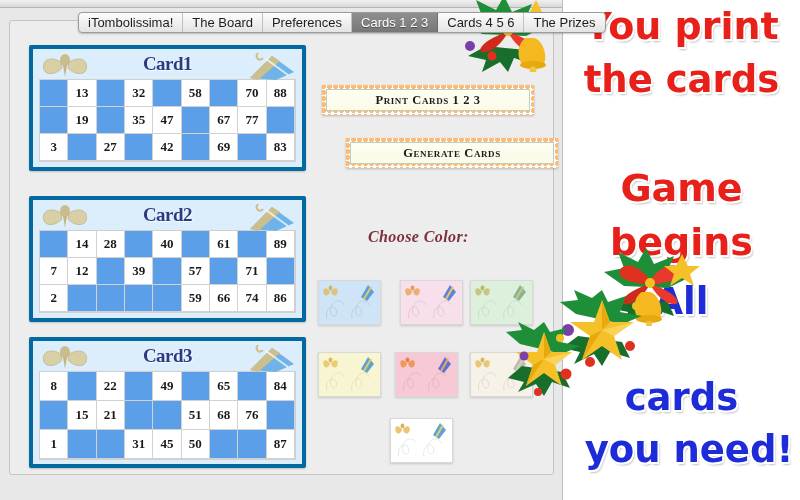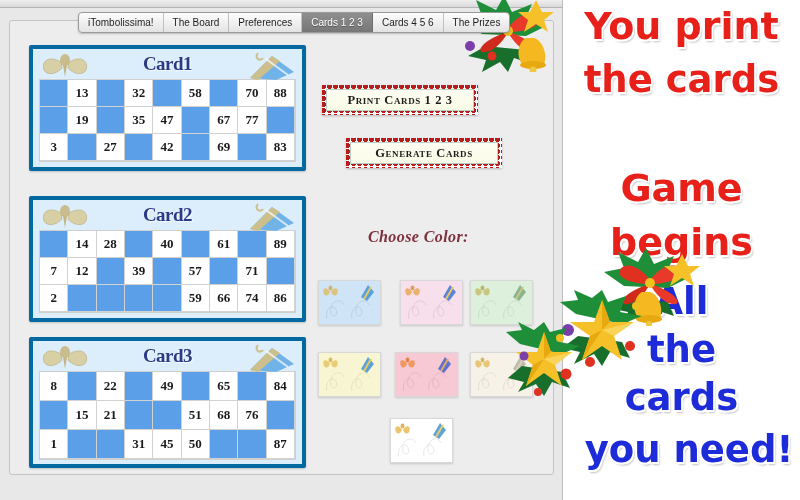--- a/index.html
+++ b/index.html
@@ -37,21 +37,21 @@
     background:linear-gradient(#fdfdfd,#e3e3e3);
     border:1px solid #9a9a9a;
     border-radius:4px;
     box-shadow:0 1px 2px rgba(0,0,0,.22);
     overflow:hidden;
     z-index:30;
   }
   .tab {
     display:flex; align-items:center; justify-content:center;
     padding:0 9px;
-    font-size:10px; color:#1d1d1d;
+    font-size:13px; color:#1d1d1d;
     border-right:1px solid #c0c0c0;
     white-space:nowrap;
     background:transparent;
   }
   .tab:last-child { border-right:none; }
   .tab.active {
     background:linear-gradient(#8f8f8f,#777777);
     color:#ffffff;
     text-shadow:0 1px 0 rgba(0,0,0,.35);
     border-right:1px solid #6e6e6e;
@@ -100,22 +100,22 @@
     font-size:13px; font-weight:bold; color:#1a1a1a;
     background:#ffffff;
     border-right:1px solid #d2d2d2;
     border-bottom:1px solid #d2d2d2;
   }
   .cell.filled { background:#5a9fe8; color:transparent; }
   #card-3 .cell { height:29px; }
 
   
   .stamp-button {
-    position:absolute; left:322px; width:156px; height:30px;
-    background:#b91c1c;
+    position:absolute; left:322px; width:212px; height:30px;
+    background:#fdba74;
     padding:4px;
     filter:drop-shadow(0 1px 1px rgba(0,0,0,.22));
   }
   .stamp-button::before {
     content:""; position:absolute; inset:0;
     background:#ffffff;
     -webkit-mask-image:
       radial-gradient(circle 2.4px at 2.4px 2.4px, transparent 2.4px, #000 2.5px);
     -webkit-mask-size:6px 6px;
     -webkit-mask-position:-1px -1px;
@@ -484,21 +484,20 @@
     <path d="M5 16 L12 4" stroke="#e8c45a" stroke-width="2"></path>
   </svg>
 </div>
 
 <div id="promo">
     <div class="promo-line promo-red" id="pl-0">You print</div>
     <div class="promo-line promo-red" id="pl-1">the cards</div>
     <div class="promo-line promo-red" id="pl-3">Game</div>
     <div class="promo-line promo-red" id="pl-4">begins</div>
     <div class="promo-line promo-blue" id="pl-5">All</div>
-    <div class="promo-line promo-blue" id="pl-6">the</div>
     <div class="promo-line promo-blue" id="pl-7">cards</div>
     <div class="promo-line promo-blue" id="pl-8">you need!</div>
   </div>
 
 <svg class="deco-cluster" id="deco-top-bells" viewBox="0 0 112 78">
   <g>
     <path d="M30 40 L10 26 L30 22 L24 6 L44 16 L52 2 L60 18 L80 10 L72 28 L94 32 L74 42 Z" fill="#1e8f38"></path>
     <path d="M34 52 L16 62 L34 66 L30 78 L48 68 L56 78 L62 64 L80 70 L74 56 Z" fill="#176f2b"></path>
     <path d="M56 34 C44 18 30 16 26 24 C22 32 38 38 56 38 Z" fill="#e03020"></path>
     <path d="M56 34 C68 18 82 16 86 24 C90 32 74 38 56 38 Z" fill="#e8392a"></path>

